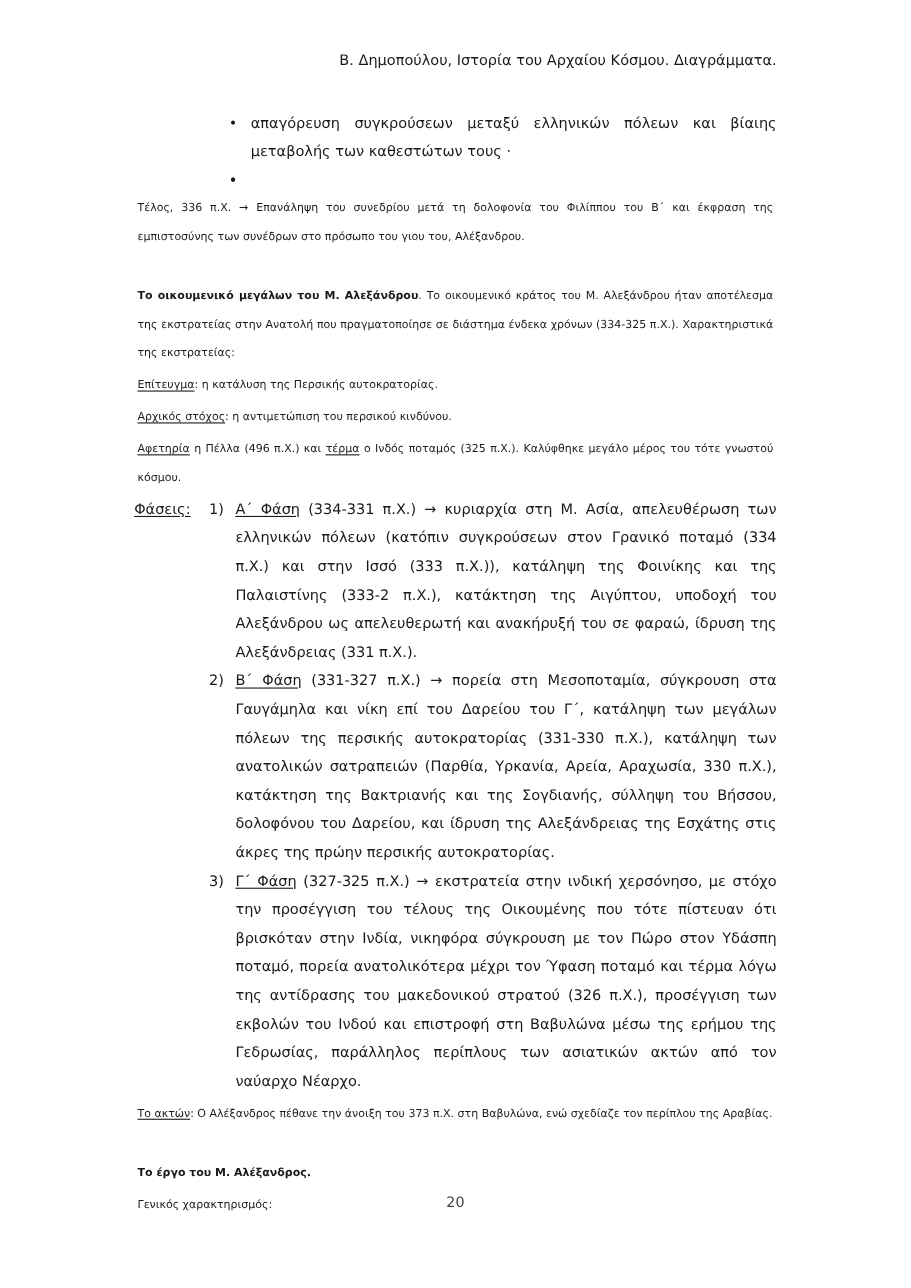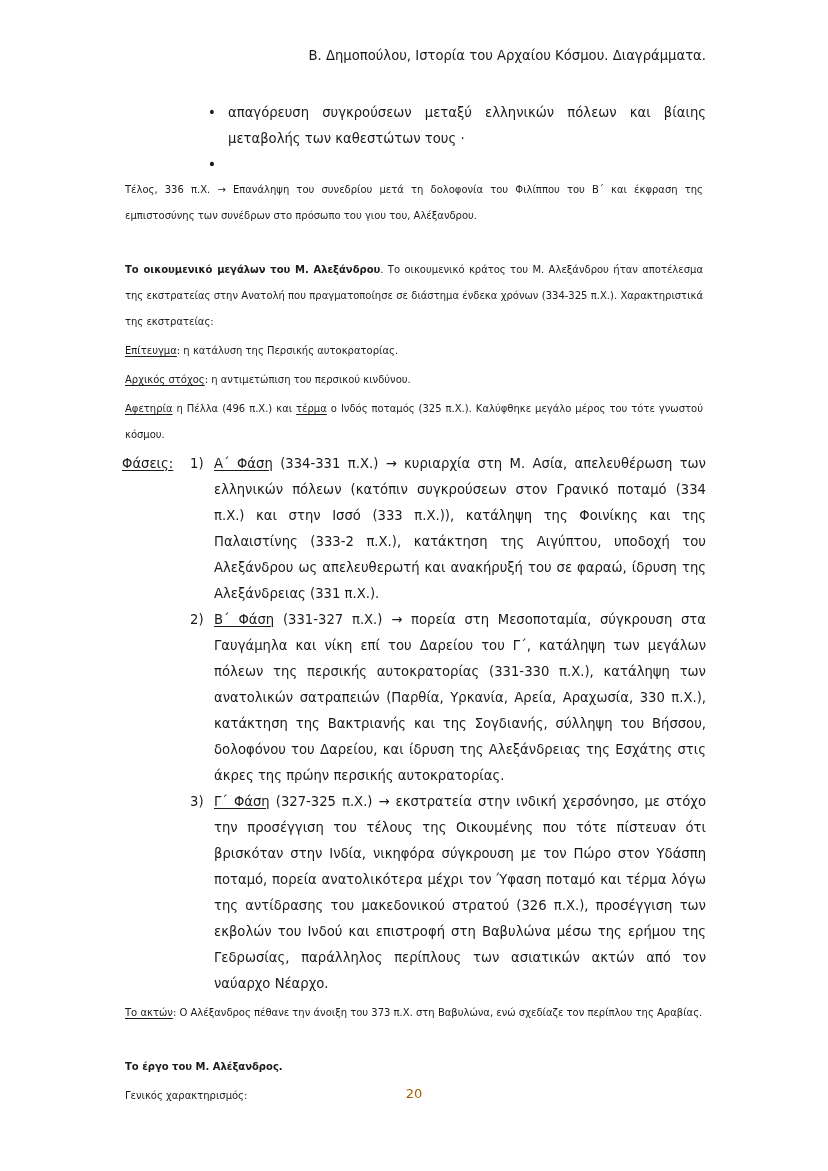--- a/index.html
+++ b/index.html
@@ -92,21 +92,21 @@
     top: 0;
   }
 
   .page-number {
     position: absolute;
     left: 0;
     right: 0;
     top: 1086px;
     text-align: center;
     font-size: 13px;
-    color: #a16207;
+    color: #404040;
   }
 </style>
 </head>
 <body>
 
 <div class="page">
 
   <div class="content">
 
     <div class="header-line">Β. Δημοπούλου, Ιστορία του Αρχαίου Κόσμου. Διαγράμματα.</div>

